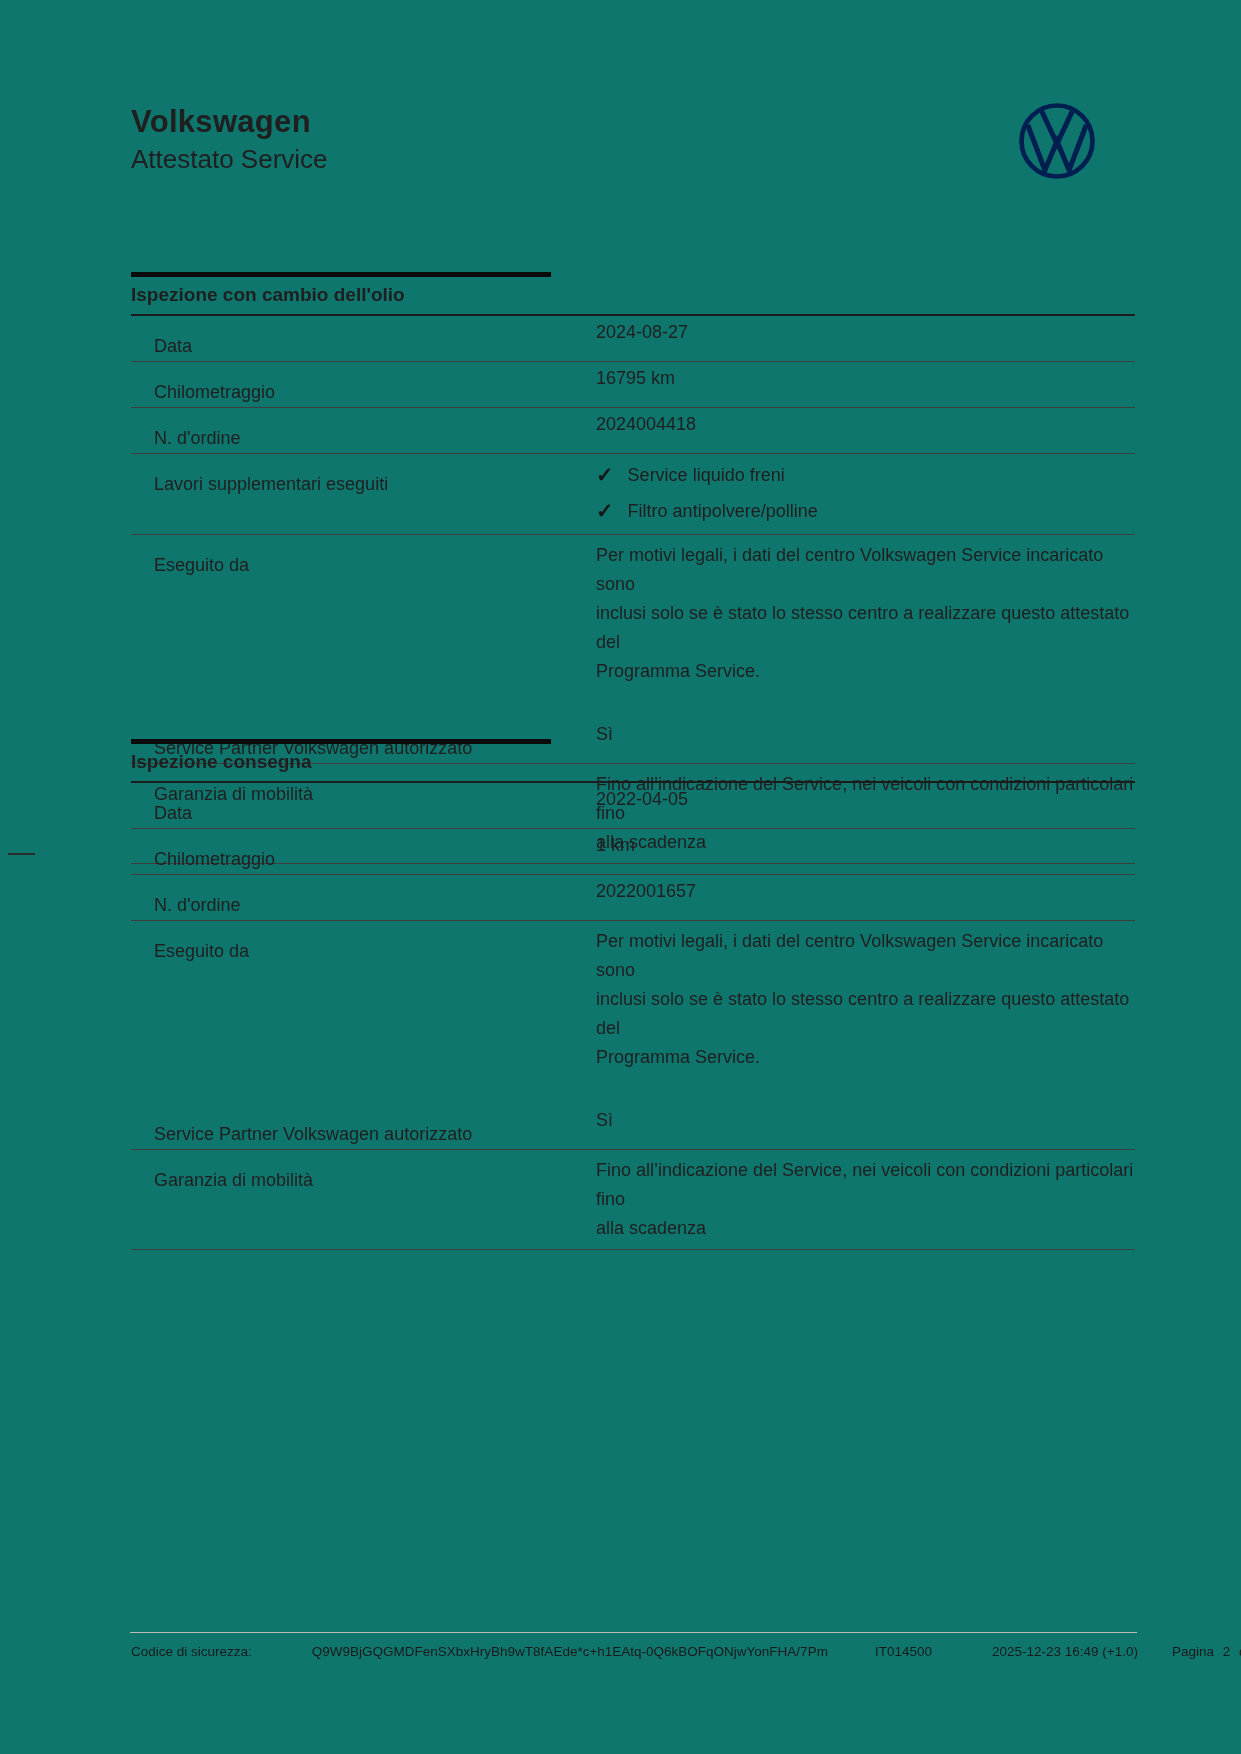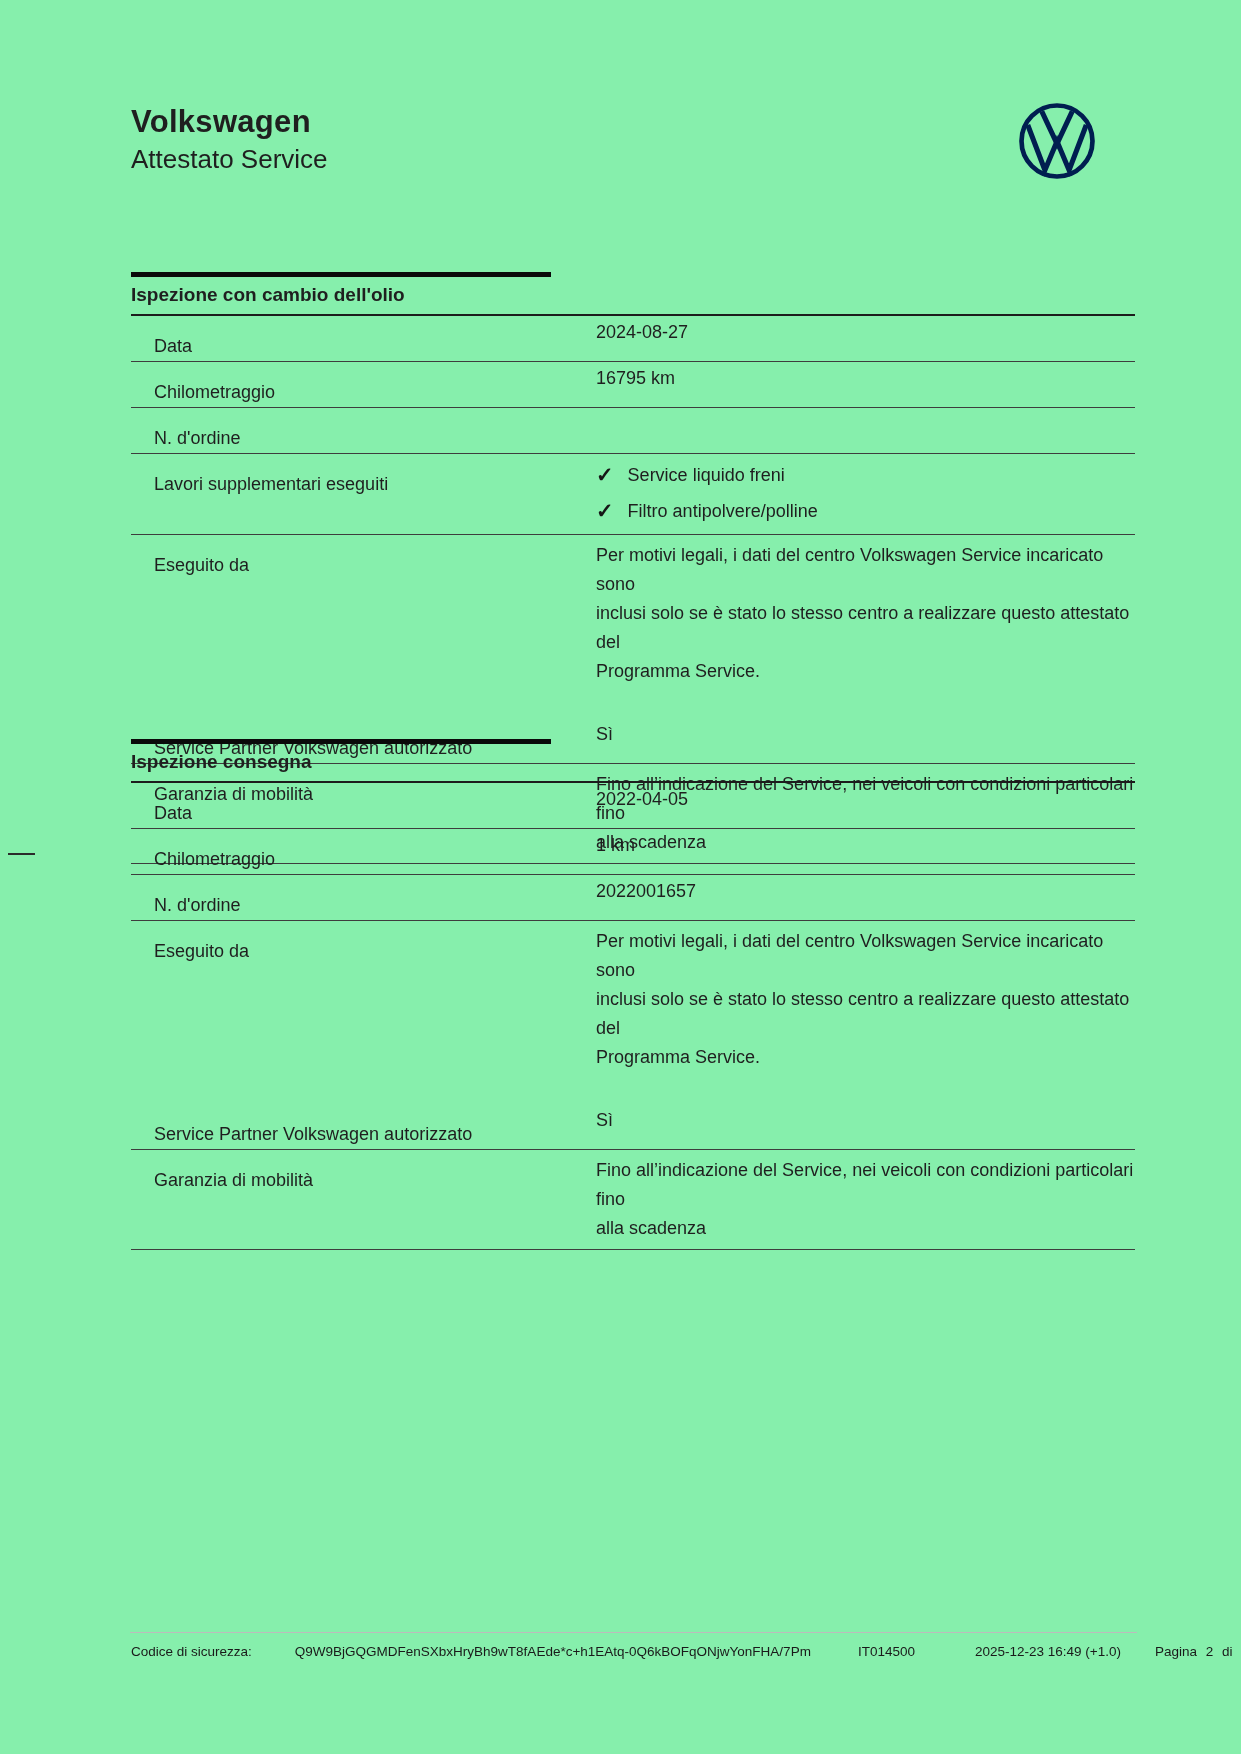--- a/index.html
+++ b/index.html
@@ -1,17 +1,17 @@
 <!DOCTYPE html>
 <html lang="it"><head>
 <meta charset="utf-8">
 <style>
   html,body{margin:0;padding:0;background:#ffffff;}
   .page{
-    position:relative;width:1241px;height:1754px;background:#86efac;
+    position:relative;width:1241px;height:1754px;background:#0f766e;
     font-family:"Liberation Sans",sans-serif;color:#1f1f1f;overflow:hidden;
   }
   
   .doc-header{position:absolute;left:131px;top:104px;}
   .brand{font-size:31px;font-weight:700;line-height:36px;letter-spacing:.3px;}
   .subtitle{font-size:26px;font-weight:400;line-height:32px;margin-top:3px;}
   .logo{position:absolute;left:1018px;top:102px;width:78px;height:78px;}
   
   .section{position:absolute;left:131px;width:1004px;}
   .section:nth-of-type(1){top:272px;}
@@ -29,21 +29,21 @@
   .cell.paragraph{padding:6px 0 6px 0;}
   .para-line{line-height:29px;}
   .row.gap-after .cell.paragraph{padding-bottom:32px;}
   
   .fold-mark{position:absolute;left:8px;top:853px;width:27px;height:2px;background:#2b2b2b;}
   
   .footer-rule{position:absolute;left:130px;top:1632px;width:1007px;border-top:1.5px solid #bcbcbc;}
   .footer{position:absolute;left:131px;top:1644px;width:1006px;display:flex;
     font-size:13.5px;line-height:16px;color:#1a1a1a;white-space:nowrap;gap:34px;}
   .f-label{margin-right:9px;}
-  .f-code{margin-right:13px;}
+  .f-code{margin-right:13px;margin-left:17px;}
   .f-sys{margin-right:26px;}
   .footer-right{margin-left:auto;word-spacing:5px;}
 </style>
 </head>
 <body>
 
 <div class="page">
 
   <div class="doc-header">
     <div class="brand">Volkswagen</div>
@@ -65,20 +65,21 @@
         <div class="row">
           <div class="row-label">Data</div>
           <div class="cell text">2024-08-27</div>
         </div>
         <div class="row">
           <div class="row-label">Chilometraggio</div>
           <div class="cell text">16795 km</div>
         </div>
         <div class="row">
           <div class="row-label">N. d'ordine</div>
+          <div class="cell text">2024004418</div>
         </div>
         <div class="row">
           <div class="row-label">Lavori supplementari eseguiti</div>
           <div class="cell checklist">
             <div class="check-item">
               <span class="check">✓</span>
               <span>Service liquido freni</span>
             </div>
             <div class="check-item">
               <span class="check">✓</span>

